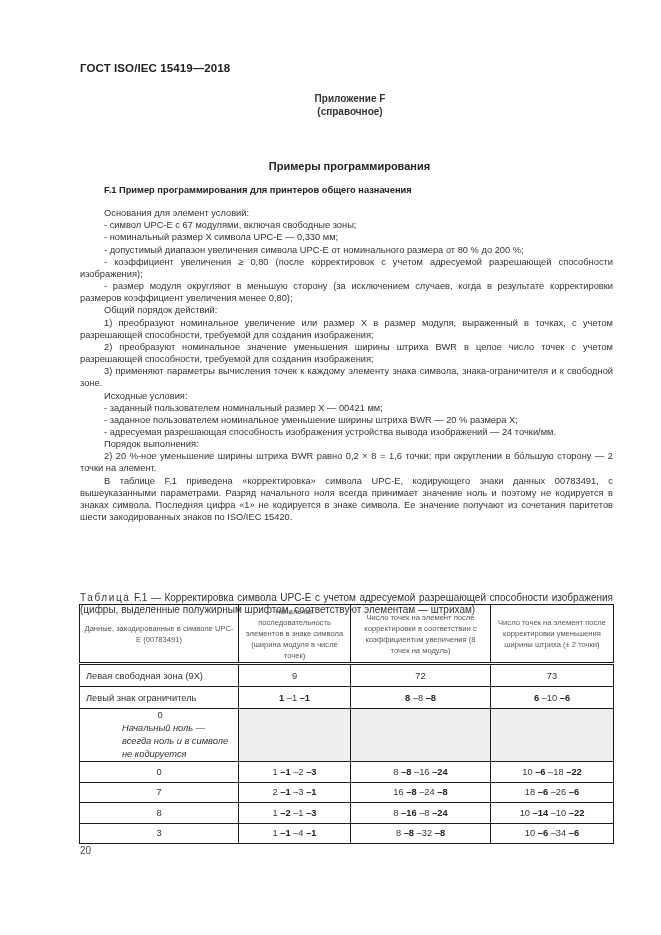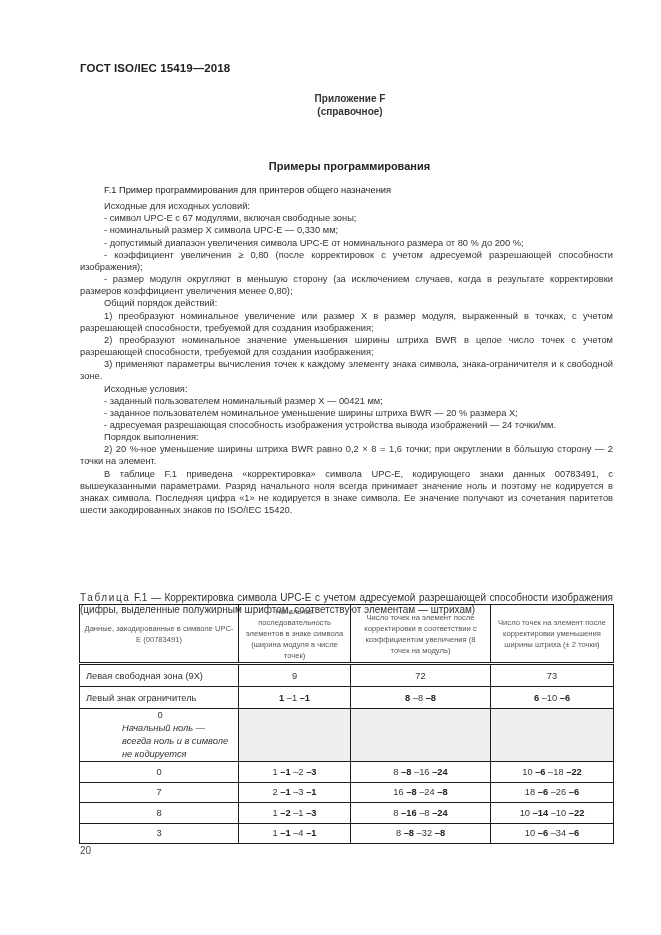--- a/index.html
+++ b/index.html
@@ -4,21 +4,21 @@
 <style>
   html, body { margin: 0; padding: 0; background: #ffffff; }
   body { width: 661px; height: 935px; position: relative; overflow: hidden;
          font-family: "Liberation Sans", sans-serif; color: #2a2a2a; }
   .abs { position: absolute; }
   .doc-header { left: 80px; top: 62px; font-size: 11.5px; font-weight: bold; color: #222; letter-spacing: 0.1px; text-align: center; }
   .annex-wrap { position: absolute; left: 290px; top: 92px; width: 120px; text-align: center; font-size: 10px; line-height: 13px; font-weight: bold; color: #333; }
   .title { position: absolute; left: 0; top: 150px; width: 661px; text-align: center; padding-left: 38px; box-sizing: border-box; font-size: 11px; font-weight: bold; color: #222; margin-top: 10px; }
   .body-text { position: absolute; left: 80px; top: 184px; width: 533px; font-size: 9.3px; line-height: 12.15px; color: #333; }
   .body-text p { margin: 0; text-align: justify; }
-  .body-text .h { font-weight: normal; color: #222; margin-bottom: 4px; }
+  .body-text .h { font-weight: bold; color: #222; margin-bottom: 11px; }
   .in1 { text-indent: 24px; }
   .caption { position: absolute; left: 80px; top: 592px; width: 533px; font-size: 10px; line-height: 12.2px; color: #333; text-align: justify; }
   .spaced { letter-spacing: 1.6px; }
   table.t { position: absolute; left: 79px; top: 604px; width: 534px; border-collapse: collapse; table-layout: fixed; font-size: 9.3px; color: #333; }
   table.t td, table.t th { border: 1px solid #1a1a1a; padding: 0 4px; text-align: center; vertical-align: middle; font-weight: normal; }
   table.t th { font-size: 7.6px; line-height: 11px; color: #555; height: 57px; border-bottom: 3px double #1a1a1a; }
   table.t td.left { text-align: left; padding-left: 6px; }
   table.t tr.r1 td { height: 21px; margin-left: 41px; }
   table.t tr.r2 td { height: 21px; }
   table.t tr.r3 td { height: 45px; }
@@ -35,21 +35,21 @@
 
 <div class="annex-wrap">
   <div>Приложение F</div>
   <div>(справочное)</div>
 </div>
 
 <div class="title">Примеры программирования</div>
 
 <div class="body-text">
   <p class="h in1">F.1 Пример программирования для принтеров общего назначения</p>
-  <p class="in1">Исходные для исходных условий:</p>
+  <p class="in1">Основания для элемент условий:</p>
   <p class="in1">- символ UPC-E с 67 модулями, включая свободные зоны;</p>
   <p class="in1">- номинальный размер X символа UPC-E — 0,330 мм;</p>
   <p class="in1">- допустимый диапазон увеличения символа UPC-E от номинального размера от 80 % до 200 %;</p>
   <p class="in1">- коэффициент увеличения ≥ 0,80 (после корректировок с учетом адресуемой разрешающей способности изображения);</p>
   <p class="in1">- размер модуля округляют в меньшую сторону (за исключением случаев, когда в результате корректировки размеров коэффициент увеличения менее 0,80);</p>
   <p class="in1">Общий порядок действий:</p>
   <p class="in1">1) преобразуют номинальное увеличение или размер X в размер модуля, выраженный в точках, с учетом разрешающей способности, требуемой для создания изображения;</p>
   <p class="in1">2) преобразуют номинальное значение уменьшения ширины штриха BWR в целое число точек с учетом разрешающей способности, требуемой для создания изображения;</p>
   <p class="in1">3) применяют параметры вычисления точек к каждому элементу знака символа, знака-ограничителя и к свободной зоне.</p>
   <p class="in1">Исходные условия:</p>

